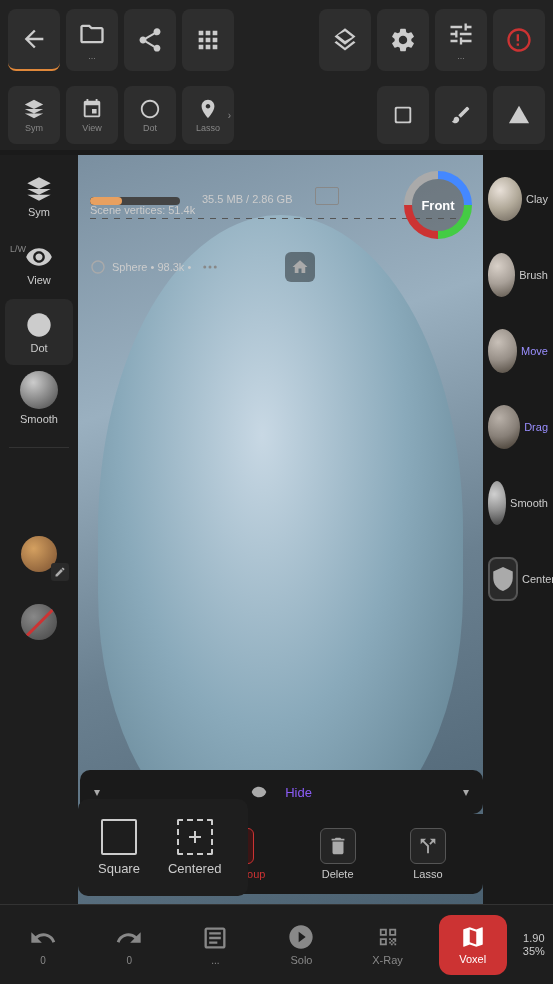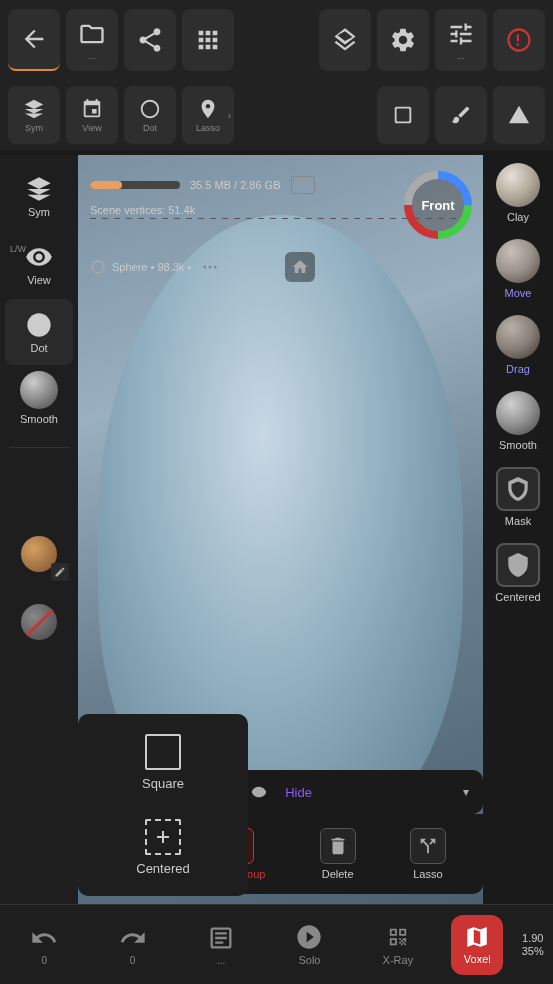--- a/index.html
+++ b/index.html
@@ -192,23 +192,23 @@
       flex-direction: column;
       align-items: center;
       padding: 8px 0;
       gap: 4px;
       z-index: 5;
     }
     .right-btn {
       width: 60px;
       height: 72px;
       display: flex;
-      flex-direction: column;
-      align-items: center;
-      justify-content: flex-start;
+      flex-direction: row;
+      align-items: center;
+      justify-content: space-between;
       cursor: pointer;
       color: #ccc;
       font-size: 11px;
       gap: 4px;
     }
     .sphere-icon {
       width: 44px;
       height: 44px;
       border-radius: 50%;
     }
@@ -271,22 +271,22 @@
     }
 
     
     .hud-info {
       position: absolute;
       top: 165px;
       left: 90px;
       right: 80px;
       height: 40px;
       display: flex;
-      align-items: center;
-      gap: 10px;
+      align-items: flex-end;
+      gap: 22px;
       z-index: 6;
     }
     .memory-bar {
       width: 90px;
       height: 8px;
       background: #444;
       border-radius: 4px;
       overflow: hidden;
     }
     .memory-fill {
@@ -426,21 +426,21 @@
     .shape-picker {
       position: absolute;
       bottom: 88px;
       left: 78px;
       width: 170px;
       background: #1e1e1e;
       border-radius: 10px;
       z-index: 30;
       padding: 10px;
       display: flex;
-      flex-direction: column;
+      flex-direction: row;
       gap: 8px;
     }
     .shape-option {
       display: flex;
       flex-direction: column;
       align-items: center;
       justify-content: center;
       padding: 10px;
       cursor: pointer;
       border-radius: 8px;
@@ -509,21 +509,21 @@
       font-size: 10px;
       color: #888;
     }
     .voxel-btn {
       display: flex;
       flex-direction: column;
       align-items: center;
       gap: 3px;
       cursor: pointer;
       background: #cc3333;
-      width: 52px;
+      width: 68px;
       height: 60px;
       border-radius: 12px;
       justify-content: center;
       color: #fff;
       font-size: 11px;
     }
     .zoom-indicator {
       display: flex;
       flex-direction: column;
       align-items: center;
@@ -775,44 +775,40 @@
   </div>
 </div>
 
 <div class="right-sidebar">
 
   <div class="right-btn">
     <div class="sphere-icon clay-sphere"></div>
     <span class="right-btn-label-white">Clay</span>
   </div>
 
+  <div class="right-btn">
+    <div class="sphere-icon brush-sphere"></div>
+    <span class="right-btn-label-white">Brush</span>
+  </div>
 
   <div class="right-btn">
     <div class="sphere-icon move-sphere"></div>
     <span class="right-btn-label">Move</span>
   </div>
 
   <div class="right-btn">
     <div class="sphere-icon drag-sphere"></div>
     <span class="right-btn-label">Drag</span>
   </div>
 
   <div class="right-btn">
     <div class="sphere-icon smooth-sphere-r"></div>
     <span class="right-btn-label-white">Smooth</span>
   </div>
 
-  <div class="right-btn">
-    <div class="mask-icon">
-      <svg width="26" height="26" viewBox="0 0 24 24" fill="#aaa">
-          <path d="M12 1L3 5v6c0 5.55 3.84 10.74 9 12 5.16-1.26 9-6.45 9-12V5l-9-4zm0 4l6 2.67V11c0 3.88-2.68 7.5-6 8.93C8.68 18.5 6 14.88 6 11V7.67L12 5z"></path>
-        </svg>
-    </div>
-    <span class="right-btn-label-white">Mask</span>
-  </div>
 
   <div class="right-btn">
     <div class="selmask-icon">
       <svg width="26" height="26" viewBox="0 0 24 24" fill="#aaa">
           <path d="M12 1L3 5v6c0 5.55 3.84 10.74 9 12 5.16-1.26 9-6.45 9-12V5l-9-4z"></path>
         </svg>
     </div>
     <span class="right-btn-label-white">Centered</span>
   </div>
 </div>

